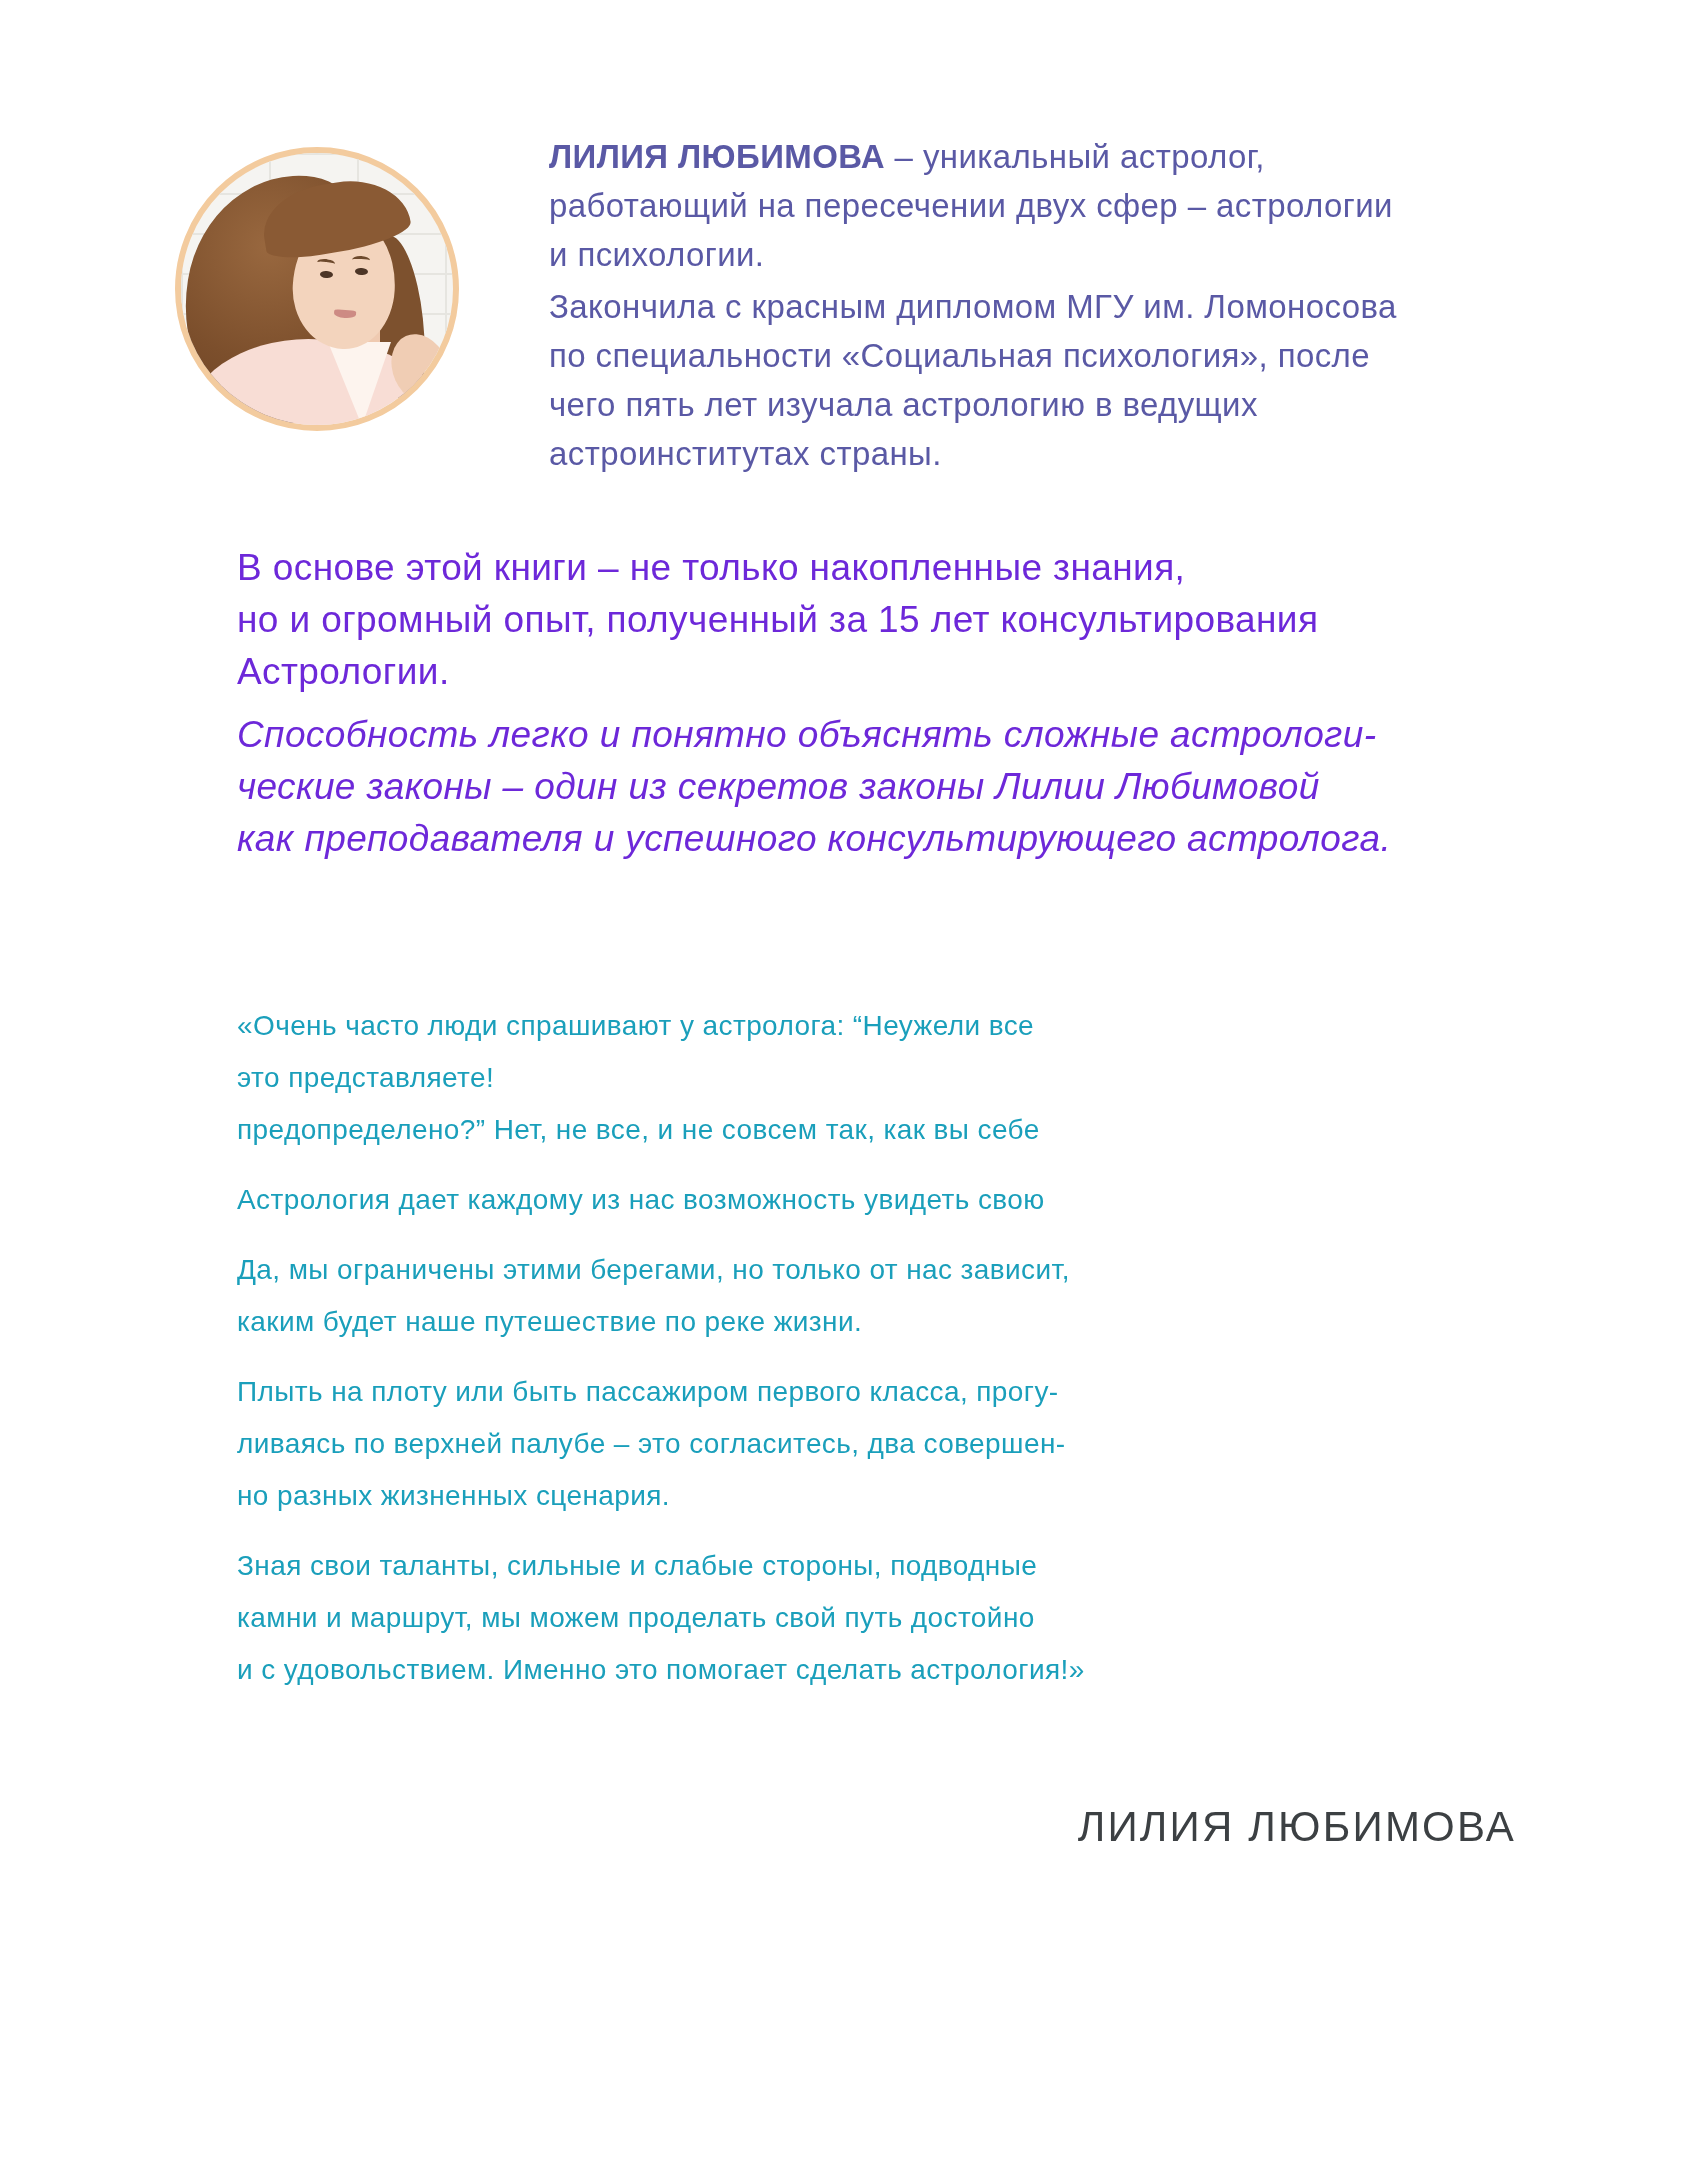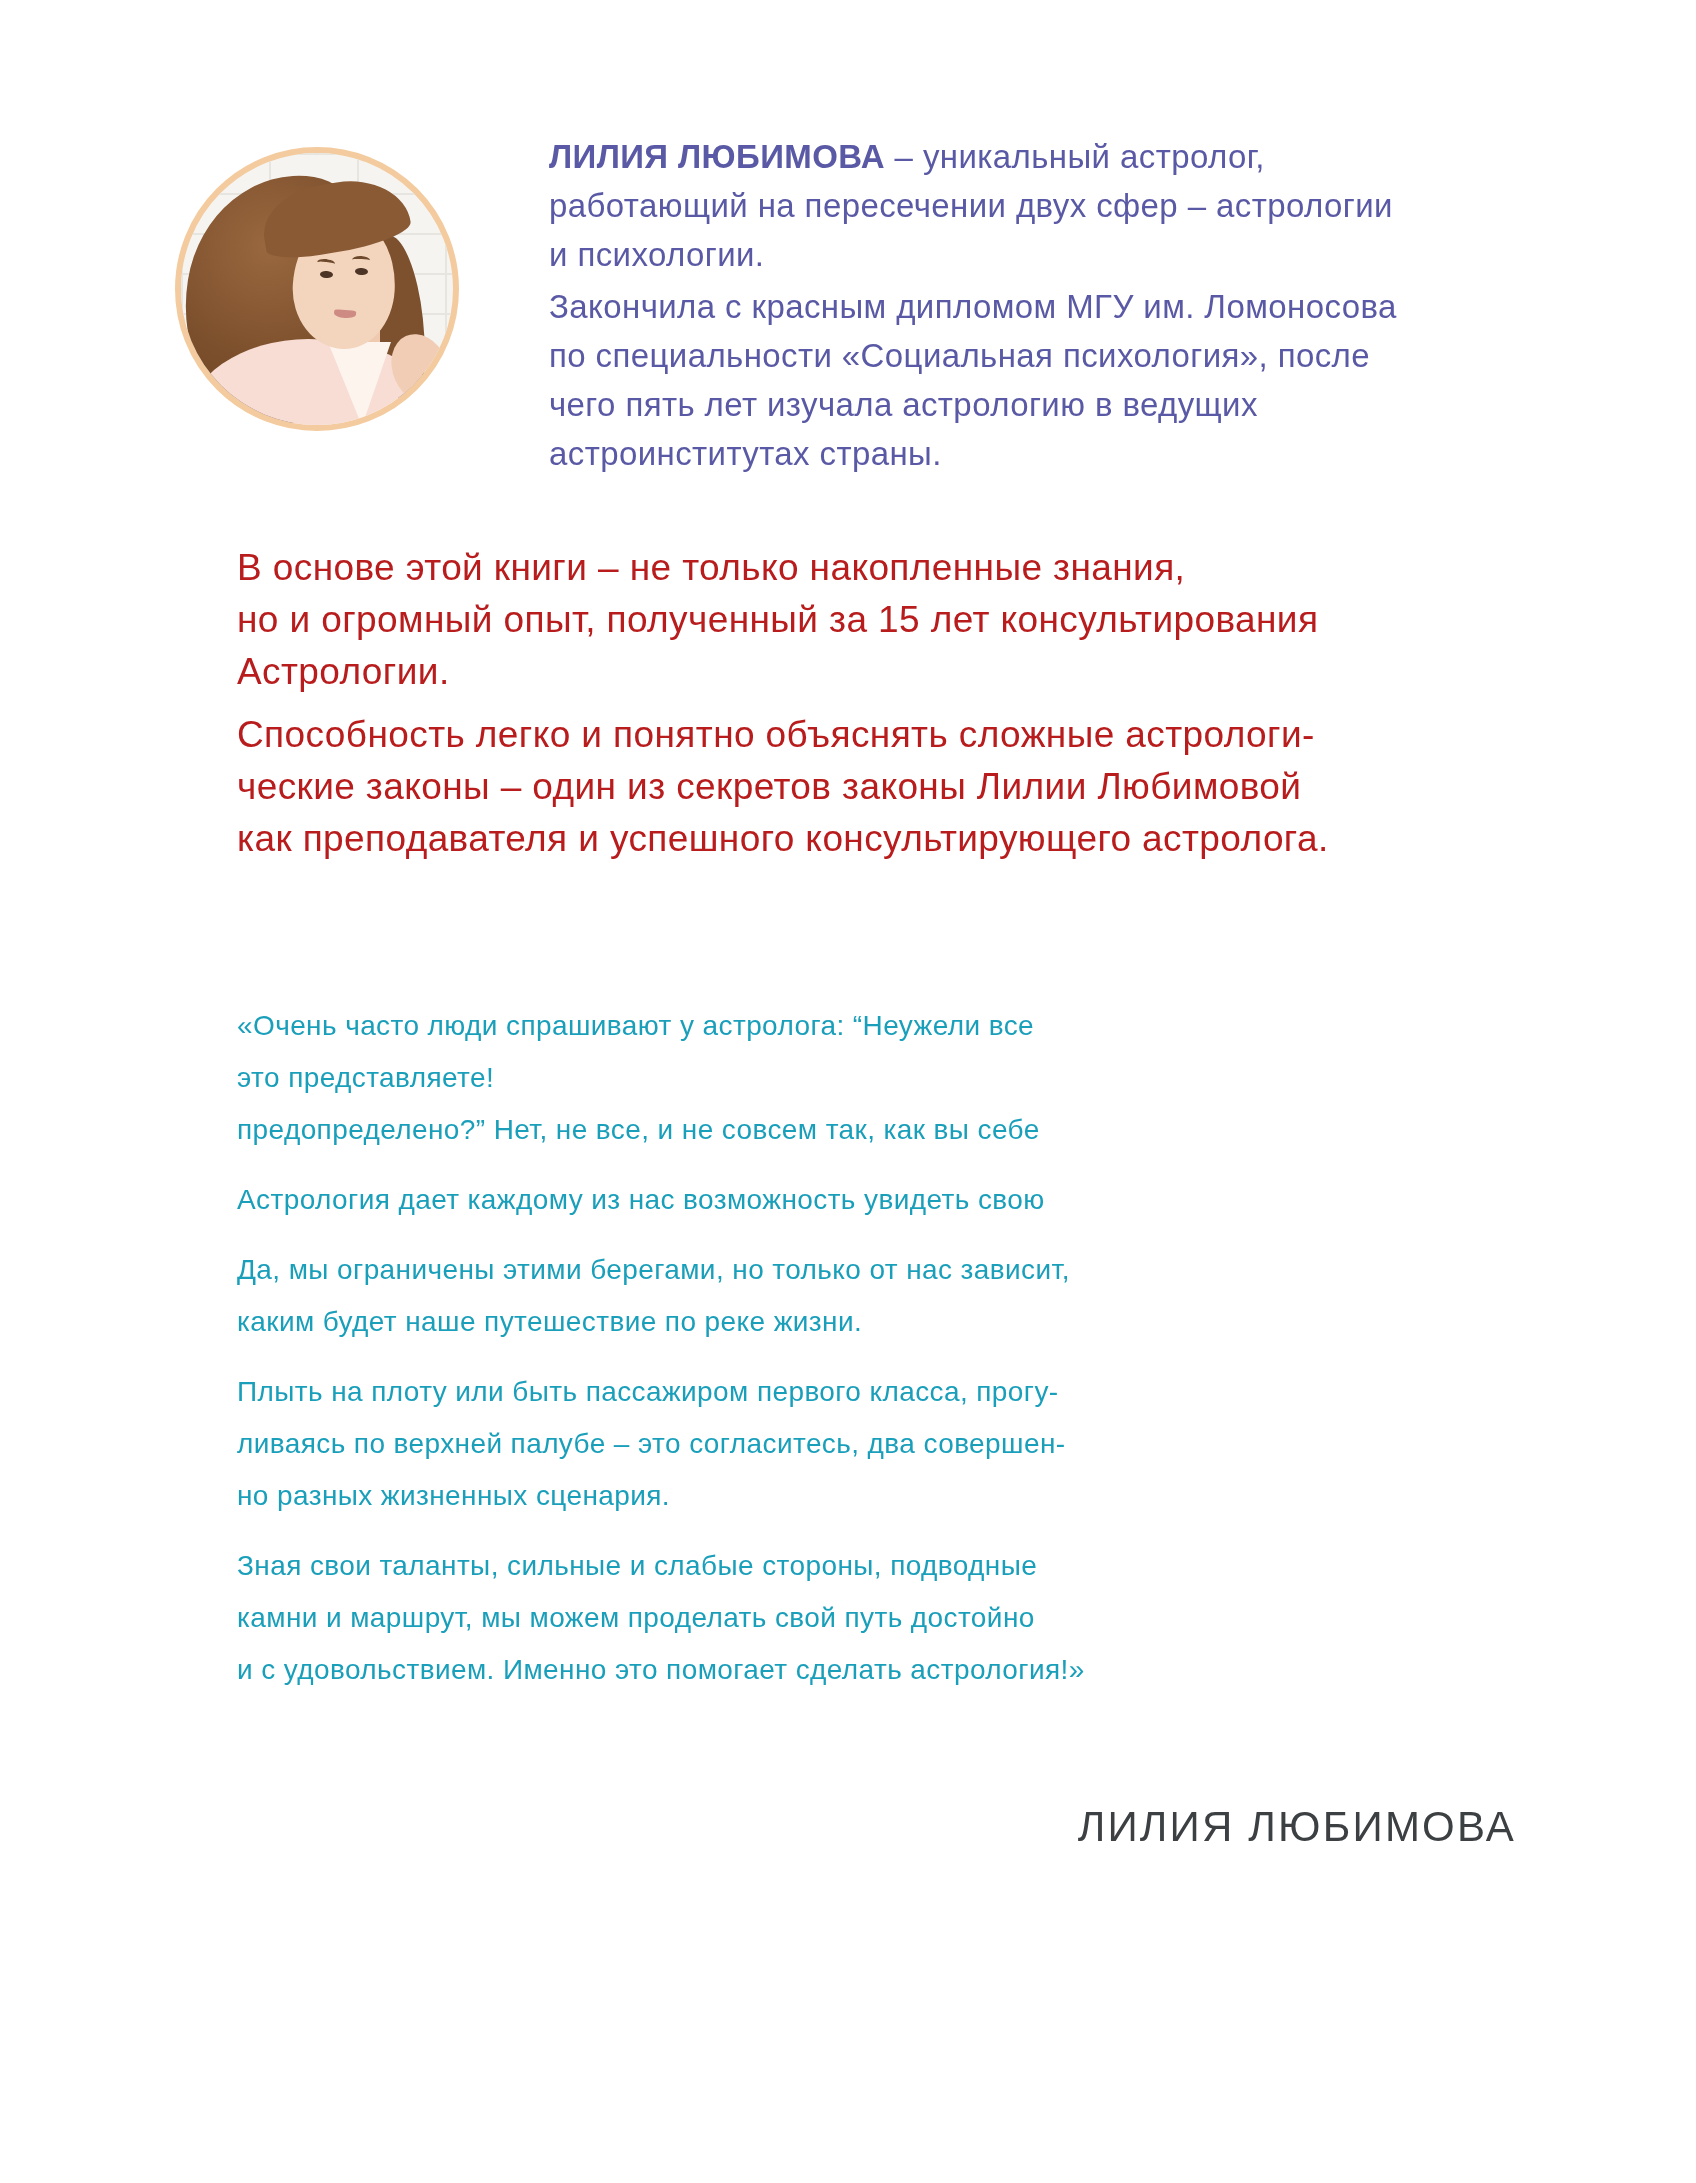--- a/index.html
+++ b/index.html
@@ -40,22 +40,22 @@
   .brow.l{left:136px;top:106px;transform:rotate(6deg);}
   .brow.r{left:171px;top:103px;transform:rotate(2deg);}
   .lips{position:absolute;left:153px;top:157px;width:22.4px;height:8.2px;background:#cd8b84;
         border-radius:20% 20% 50% 50%;transform:rotate(4deg);}
 
   
   .line{white-space:nowrap;}
   .intro{position:absolute;left:513px;top:132px;color:#5a59a5;font-size:33px;line-height:49px;letter-spacing:0.4px;}
   .intro .p2{margin-top:3px;}
   .intro .bname{font-weight:700;}
-  .about{position:absolute;left:201px;top:542px;color:#b91c1c;font-size:37px;line-height:52px;letter-spacing:0.4px;}
-  .about .p2{margin-top:11.2px;}
+  .about{position:absolute;left:201px;top:542px;color:#6d28d9;font-size:37px;line-height:52px;letter-spacing:0.4px;}
+  .about .p2{margin-top:11.2px;font-style:italic;}
   .quote{position:absolute;left:201px;top:1000px;color:#1a9fbb;font-size:28px;line-height:52px;letter-spacing:0.4px;}
   .quote .qp{margin-top:18px;}
   .quote .qp:first-child{margin-top:0;}
   .signature{position:absolute;right:217px;top:1803px;color:#3c4043;font-size:42px;font-weight:500;
              letter-spacing:2.2px;white-space:nowrap;}
 
   
   .isbn-label{position:absolute;left:338px;top:1900px;color:#1a1a1a;font-size:32px;letter-spacing:0.7px;white-space:nowrap;font-weight:bold;}
   .barcode{position:absolute;left:310px;top:1936px;}
   .barcode text{font-family:"Liberation Sans", sans-serif;font-size:46px;fill:#1a1a1a;}

